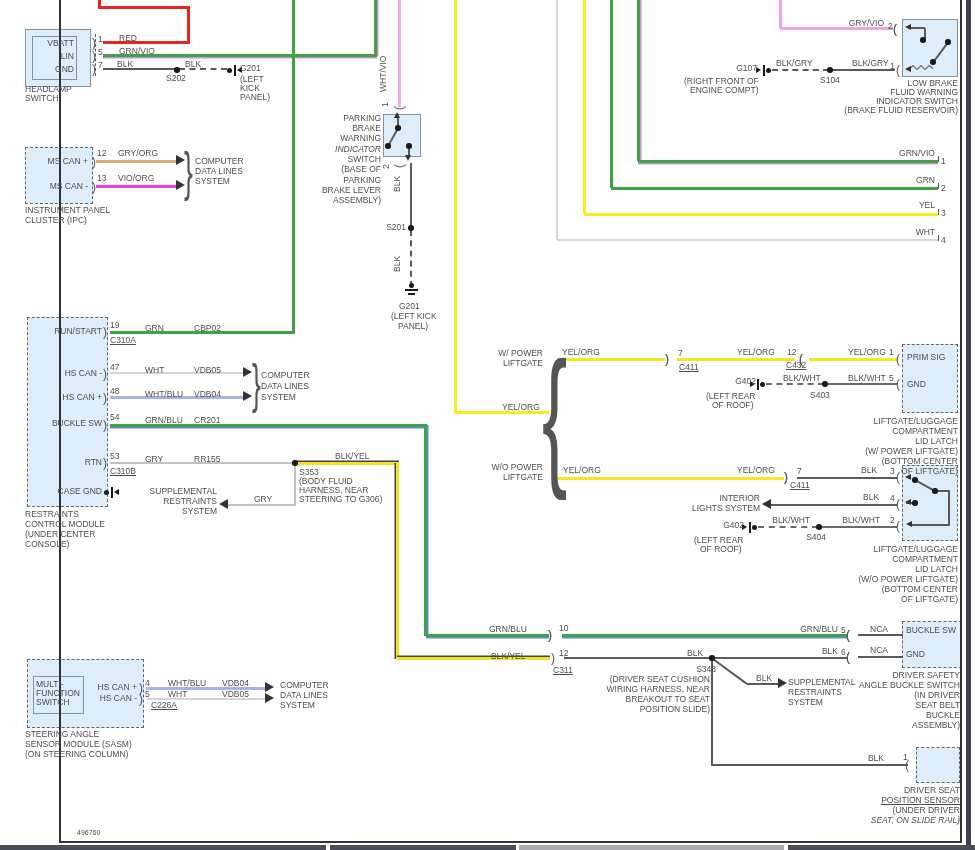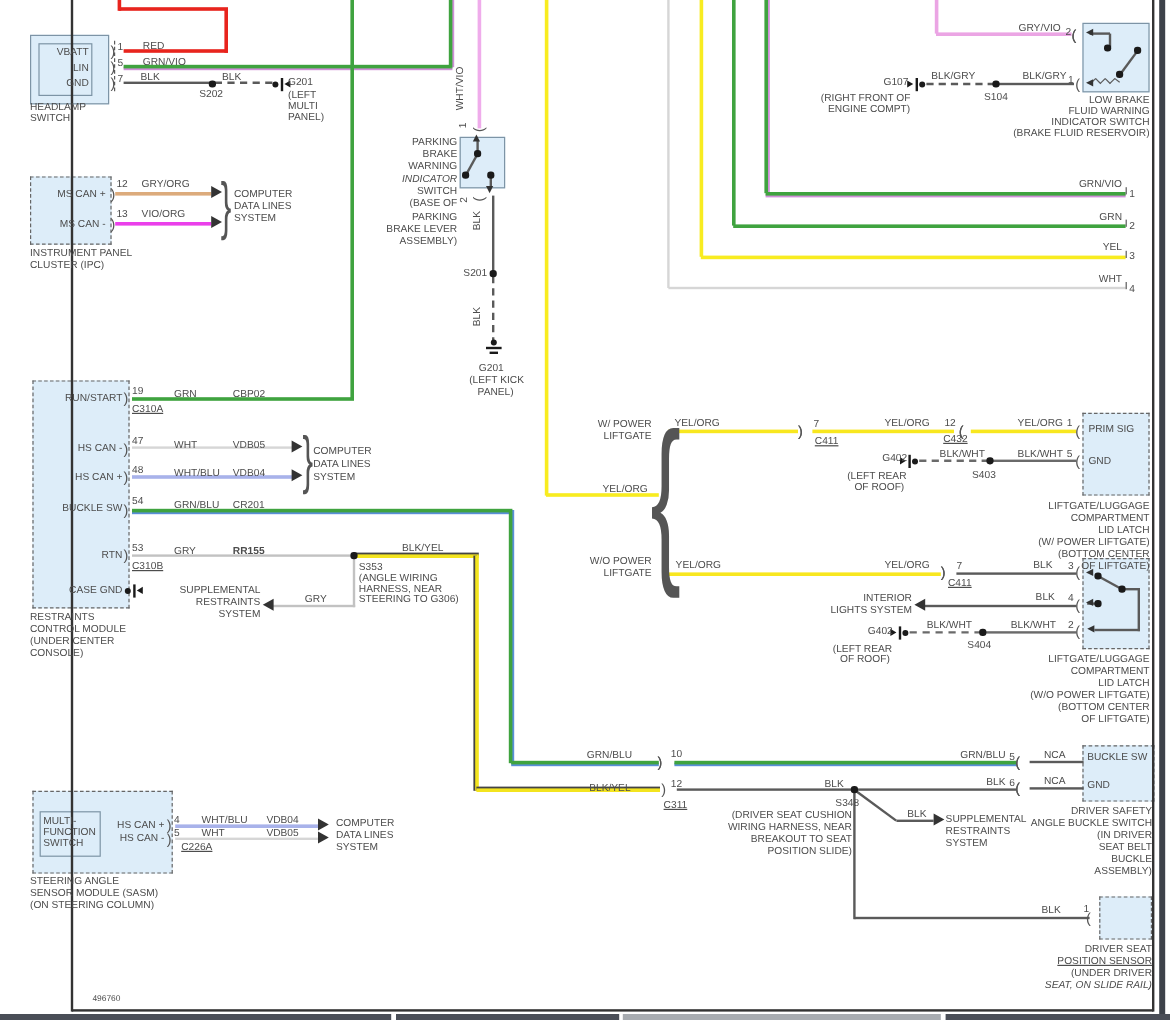--- a/index.html
+++ b/index.html
@@ -222,21 +222,21 @@
     <span class="lbl" style="left: 98px; top: 35px;">1</span>
     <span class="lbl" style="left: 98px; top: 48px;">5</span>
     <span class="lbl" style="left: 98px; top: 61px;">7</span>
     <span class="lbl" style="left: 119px; top: 34px;">RED</span>
     <span class="lbl" style="left: 119px; top: 47px;">GRN/VIO</span>
     <span class="lbl" style="left: 117px; top: 60px;">BLK</span>
     <span class="lbl" style="left: 185px; top: 60px;">BLK</span>
     <span class="lbl" style="left: 166px; top: 74px;">S202</span>
     <span class="lbl" style="left: 240px; top: 64px;">G201</span>
     <span class="lbl" style="left: 240px; top: 75px;">(LEFT</span>
-    <span class="lbl" style="left: 240px; top: 84px;">MULTI</span>
+    <span class="lbl" style="left: 240px; top: 84px;">KICK</span>
     <span class="lbl" style="left: 240px; top: 93px;">PANEL)</span>
     <span class="lbl" style="left: 25px; top: 85px;">HEADLAMP</span>
     <span class="lbl" style="left: 25px; top: 94px;">SWITCH</span>
     <span class="lbl" style="right: 887px; top: 157px;">MS CAN +</span>
     <span class="lbl" style="right: 887px; top: 182px;">MS CAN -</span>
     <span class="lbl" style="left: 97px; top: 149px;">12</span>
     <span class="lbl" style="left: 97px; top: 174px;">13</span>
     <span class="lbl" style="left: 118px; top: 149px;">GRY/ORG</span>
     <span class="lbl" style="left: 118px; top: 174px;">VIO/ORG</span>
     <span class="lbl" style="left: 195px; top: 157px;">COMPUTER</span>
@@ -298,34 +298,34 @@
     <span class="lbl und" style="left: 110px; top: 467px;">C310B</span>
     <span class="lbl" style="left: 145px; top: 324px;">GRN</span>
     <span class="lbl" style="left: 194px; top: 324px;">CBP02</span>
     <span class="lbl" style="left: 145px; top: 366px;">WHT</span>
     <span class="lbl" style="left: 194px; top: 366px;">VDB05</span>
     <span class="lbl" style="left: 145px; top: 390px;">WHT/BLU</span>
     <span class="lbl" style="left: 194px; top: 390px;">VDB04</span>
     <span class="lbl" style="left: 145px; top: 416px;">GRN/BLU</span>
     <span class="lbl" style="left: 194px; top: 416px;">CR201</span>
     <span class="lbl" style="left: 145px; top: 455px;">GRY</span>
-    <span class="lbl" style="left: 194px; top: 455px; font-weight: bold;">RR155</span>
+    <span class="lbl" style="left: 194px; top: 455px;">RR155</span>
     <span class="lbl" style="left: 261px; top: 371px;">COMPUTER</span>
     <span class="lbl" style="left: 261px; top: 382px;">DATA LINES</span>
     <span class="lbl" style="left: 261px; top: 393px;">SYSTEM</span>
     <span class="lbl" style="right: 758px; top: 487px;">SUPPLEMENTAL</span>
     <span class="lbl" style="right: 758px; top: 497px;">RESTRAINTS</span>
     <span class="lbl" style="right: 758px; top: 507px;">SYSTEM</span>
     <span class="lbl" style="left: 254px; top: 495px;">GRY</span>
     <span class="lbl" style="left: 25px; top: 510px;">RESTRAINTS</span>
     <span class="lbl" style="left: 25px; top: 520px;">CONTROL MODULE</span>
     <span class="lbl" style="left: 25px; top: 530px;">(UNDER CENTER</span>
     <span class="lbl" style="left: 25px; top: 540px;">CONSOLE)</span>
     <span class="lbl" style="left: 299px; top: 468px;">S353</span>
-    <span class="lbl" style="left: 299px; top: 477px;">(ANGLE WIRING</span>
+    <span class="lbl" style="left: 299px; top: 477px;">(BODY FLUID</span>
     <span class="lbl" style="left: 299px; top: 486px;">HARNESS, NEAR</span>
     <span class="lbl" style="left: 299px; top: 495px;">STEERING TO G306)</span>
     <span class="lbl" style="left: 335px; top: 452px;">BLK/YEL</span>
     <span class="lbl" style="right: 432px; top: 349px;">W/ POWER</span>
     <span class="lbl" style="right: 432px; top: 359px;">LIFTGATE</span>
     <span class="lbl" style="left: 562px; top: 348px;">YEL/ORG</span>
     <span class="lbl" style="left: 678px; top: 349px;">7</span>
     <span class="lbl und" style="left: 679px; top: 363px;">C411</span>
     <span class="lbl" style="left: 737px; top: 348px;">YEL/ORG</span>
     <span class="lbl" style="left: 787px; top: 348px;">12</span>

